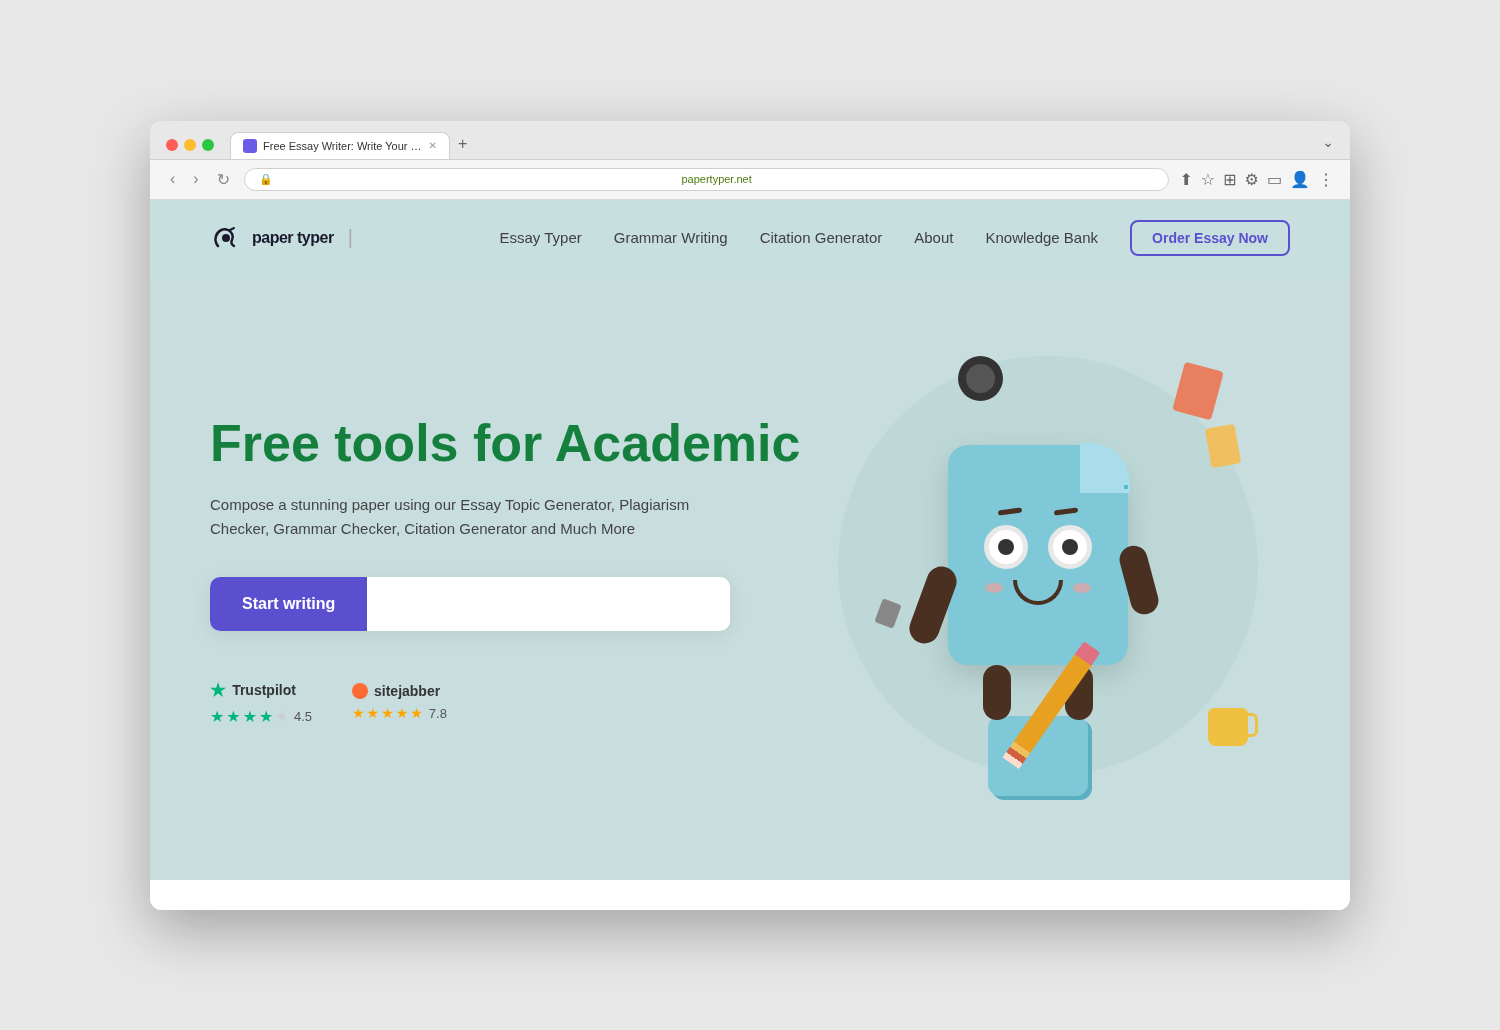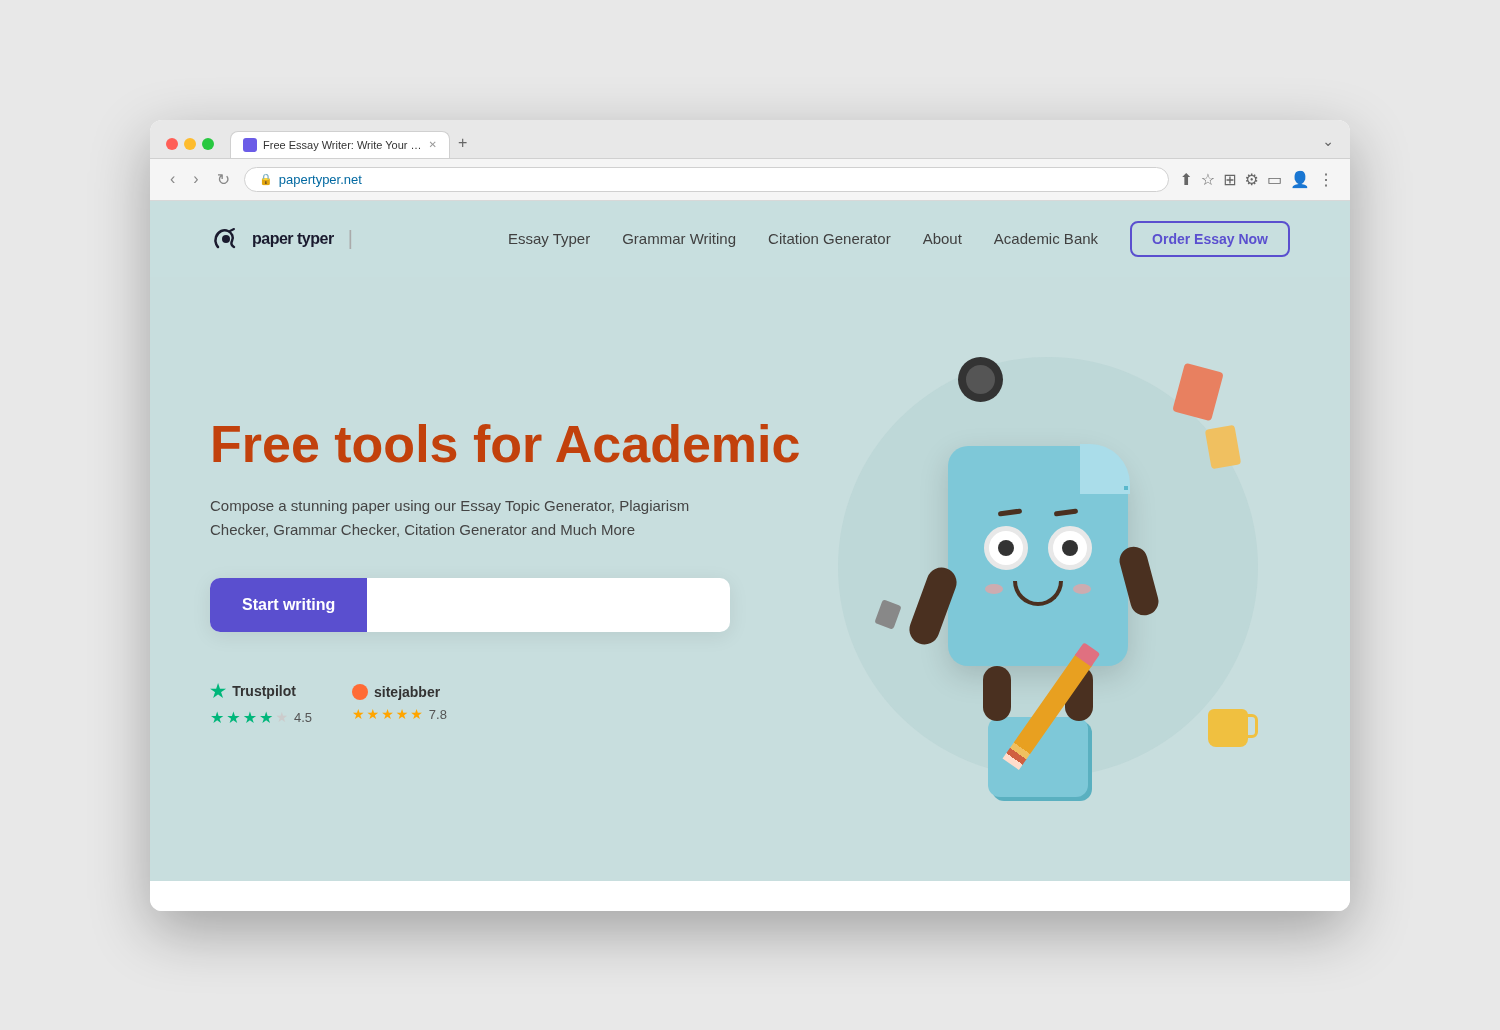--- a/index.html
+++ b/index.html
@@ -122,21 +122,21 @@
       flex: 1;
       background: #fff;
       border: 1px solid #d0d0d0;
       border-radius: 20px;
       padding: 4px 14px;
       display: flex;
       align-items: center;
       gap: 6px;
     }
     .lock-icon { font-size: 11px; color: #666; }
-    .url-text { font-size: 13px; color: #0369a1; flex: 1; }
+    .url-text { font-size: 11px; color: #4d7c0f; flex: 1; text-align: center; }
     .url-bar-actions {
       display: flex;
       gap: 8px;
       align-items: center;
     }
     .url-bar-actions span {
       font-size: 16px;
       color: #666;
       cursor: pointer;
     }
@@ -207,21 +207,21 @@
       min-height: 580px;
     }
     .hero-content {
       flex: 0 0 55%;
       max-width: 55%;
       z-index: 2;
     }
     .hero-title {
       font-size: 52px;
       font-weight: 800;
-      color: #c2410c;
+      color: #15803d;
       line-height: 1.1;
       margin-bottom: 20px;
     }
     .hero-subtitle {
       font-size: 15px;
       color: #444;
       line-height: 1.6;
       margin-bottom: 36px;
       max-width: 500px;
     }
@@ -640,21 +640,21 @@
           <path d="M20 8 L24 6" stroke="#1a1a2e" stroke-width="2" stroke-linecap="round"></path>
         </svg>
         <span class="logo-text">paper typer</span>
         <span class="logo-divider">|</span>
       </div>
       <div class="nav-links">
         <a class="nav-link">Essay Typer</a>
         <a class="nav-link">Grammar Writing</a>
         <a class="nav-link">Citation Generator</a>
         <a class="nav-link">About</a>
-        <a class="nav-link">Academic Bank</a>
+        <a class="nav-link">Knowledge Bank</a>
         <button class="order-btn">Order Essay Now</button>
       </div>
     </nav>
 
     <section class="hero">
       <div class="hero-content">
         <h1 class="hero-title">
           <span>Free tools for Academic</span><br>
         </h1>
         <p class="hero-subtitle">Compose a stunning paper using our Essay Topic Generator, Plagiarism Checker, Grammar Checker, Citation Generator and Much More</p>

